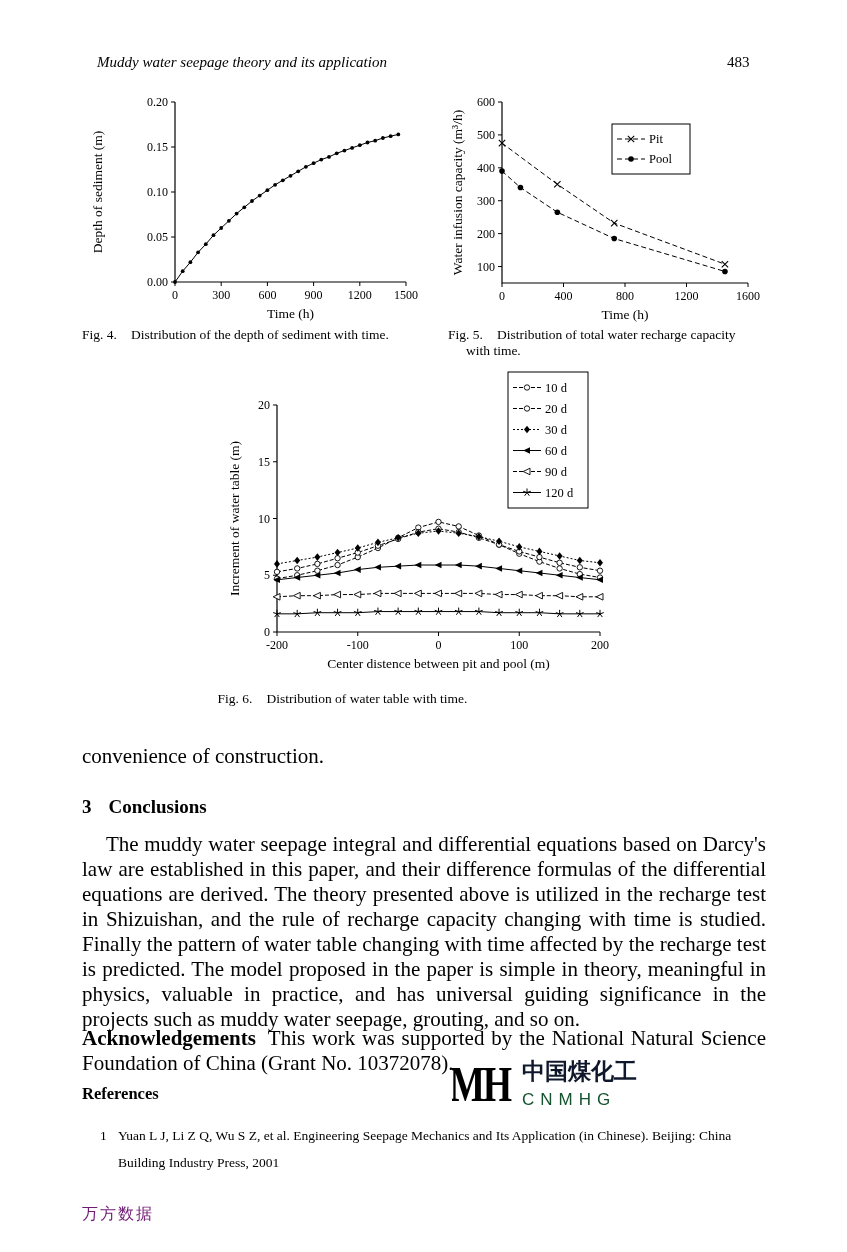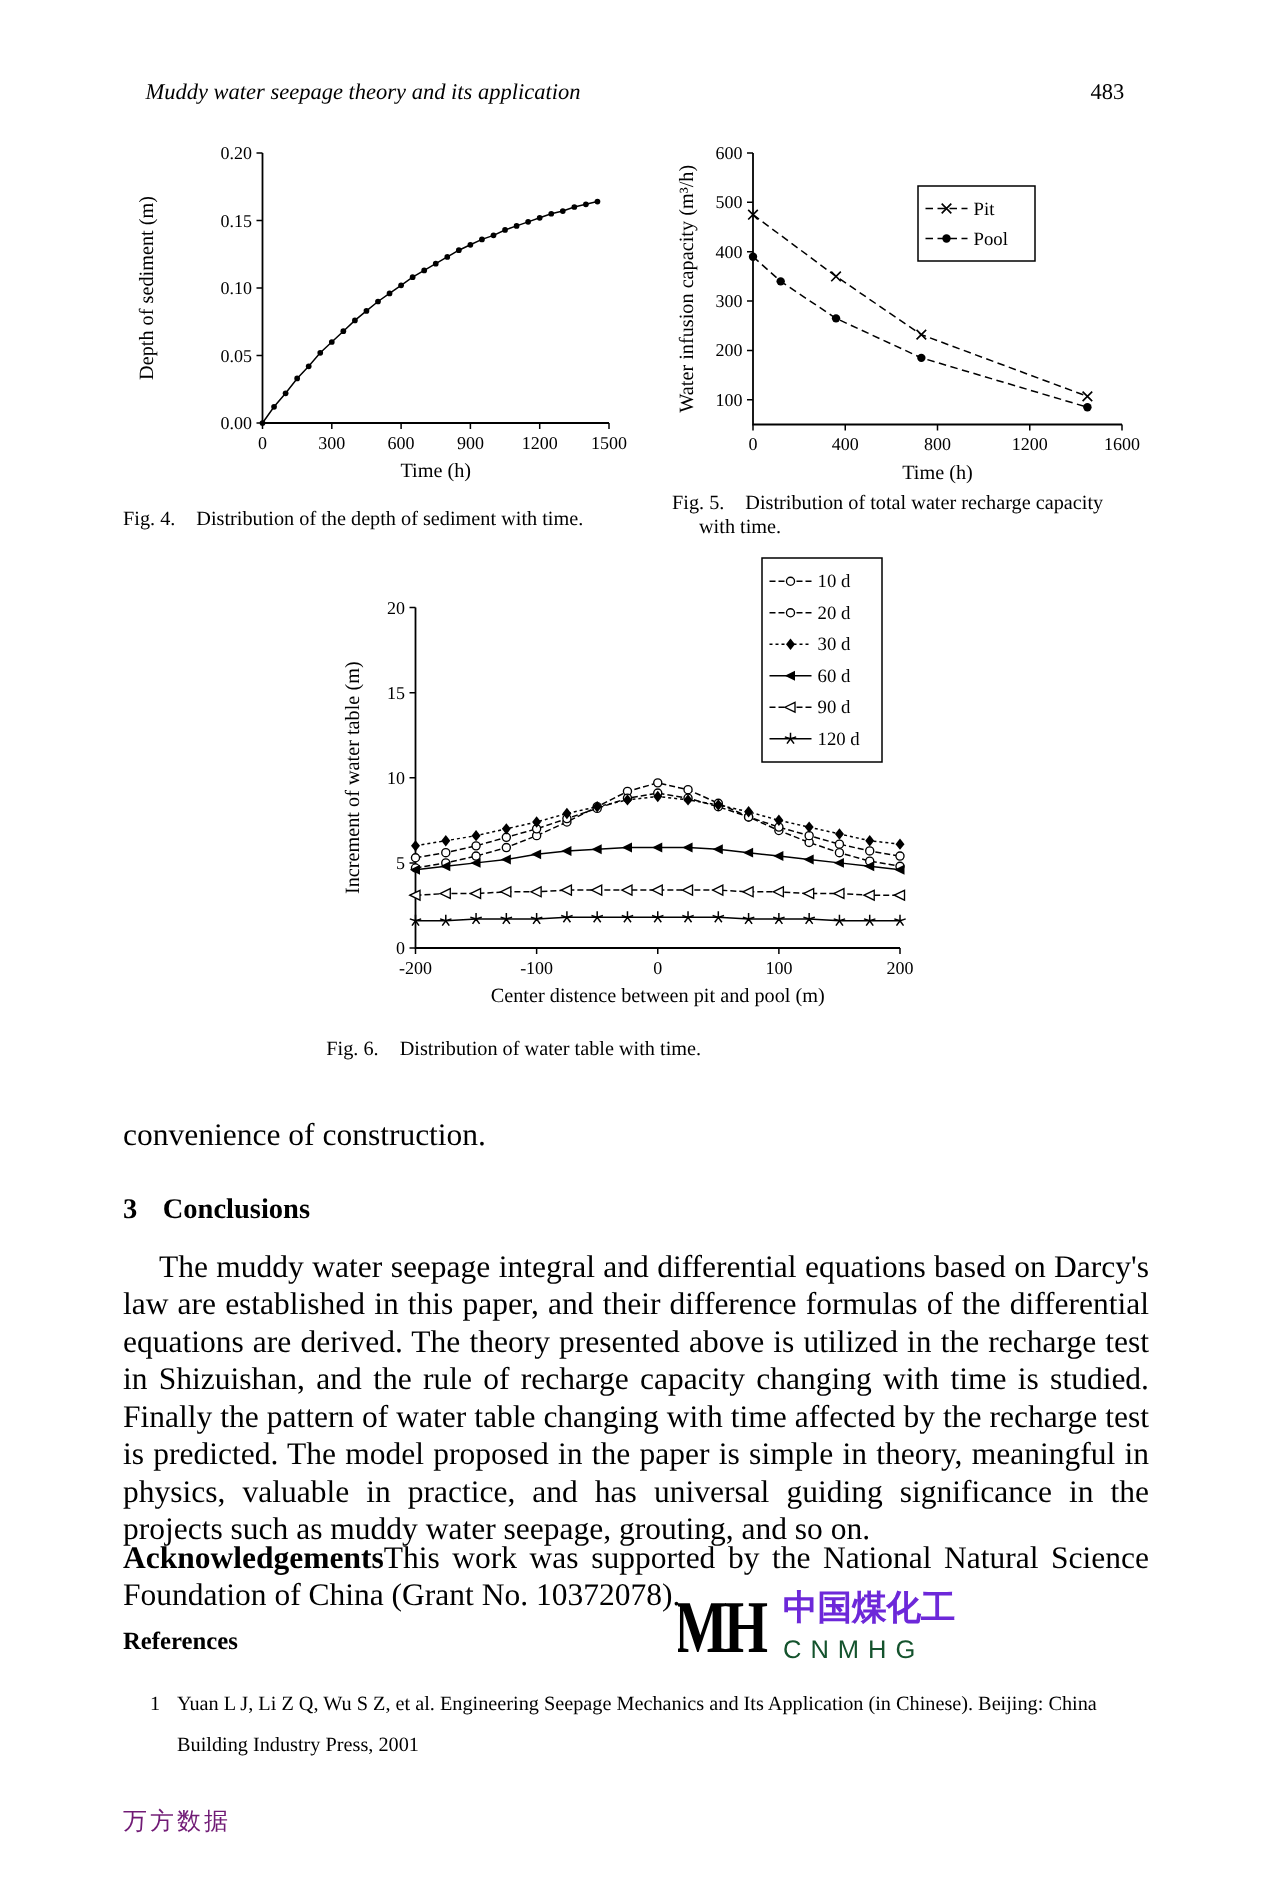--- a/index.html
+++ b/index.html
@@ -17,32 +17,32 @@
   #fig5 { left:448px; top:90px; }
   #fig6 { left:225px; top:368px; }
 
   svg text { font-family:"Liberation Serif", serif; fill:#000; }
   .tick { font-size:12px; }
   .axis-label { font-size:13.5px; }
   .legend-label { font-size:12.5px; }
 
   .caption { position:absolute; font-size:13.5px; }
   .cap-label { margin-right:14px; }
-  #fig4-caption { left:82px;  top:338px; }
+  #fig4-caption { left:82px;  top:327px; }
   #fig5-caption { left:448px; top:327px; width:322px; }
   #fig5-caption .line2 { padding-left:18px; }
   #fig6-caption { left:0; top:691px; width:685px; text-align:center; }
 
   .body-text { position:absolute; left:82px; width:684px; font-size:21px; line-height:25px; }
   #p-convenience { top:744px; }
   #conclusions-heading { position:absolute; left:82px; top:796px; font-size:19px; font-weight:bold; }
   #conclusions-heading .num { margin-right:17px; }
   #p-conclusions { top:832px; text-align:justify; text-indent:24px; }
   #p-ack { top:1026px; text-align:justify; }
-  .ack-label { font-weight:bold; }
+  .ack-label { font-weight:bold; margin-right:12px; }
   #references-heading { position:absolute; left:82px; top:1084px; font-size:16.5px; font-weight:bold; }
 
   .reference { position:absolute; left:100px; top:1122px; width:664px;
                font-size:13.5px; line-height:27px; display:flex; }
   .ref-num  { width:18px; flex:0 0 18px; }
   .ref-text { flex:1; }
 
   #logo { position:absolute; left:452px; top:1056px; display:flex; align-items:center; }
   .logo-mark { flex:0 0 auto; margin-right:10px; }
   .logo-cn { font-size:23px; font-weight:bold; font-family:"Liberation Sans", sans-serif; }
@@ -351,20 +351,20 @@
     <span class="ref-text">Yuan L J, Li Z Q, Wu S Z, et al. Engineering Seepage Mechanics and Its Application (in Chinese). Beijing: China Building Industry Press, 2001</span>
   </div>
 
   <div id="logo">
     <svg class="logo-mark" width="60" height="54" viewBox="0 0 60 54">
       <g transform="scale(0.82,1.08)">
         <text x="-3" y="42" font-family="Liberation Sans, sans-serif" font-weight="bold" font-size="46" fill="#e60012" letter-spacing="-3">MH</text>
       </g>
     </svg>
     <div class="logo-text">
-      <div class="logo-cn" style="color:#6d28d9;">中国煤化工</div>
+      <div class="logo-cn" style="color:#0f172a;">中国煤化工</div>
       <div class="logo-en">CNMHG</div>
     </div>
   </div>
 
   <div id="watermark">万方数据</div>
 
 </div>
 
 </body></html>

